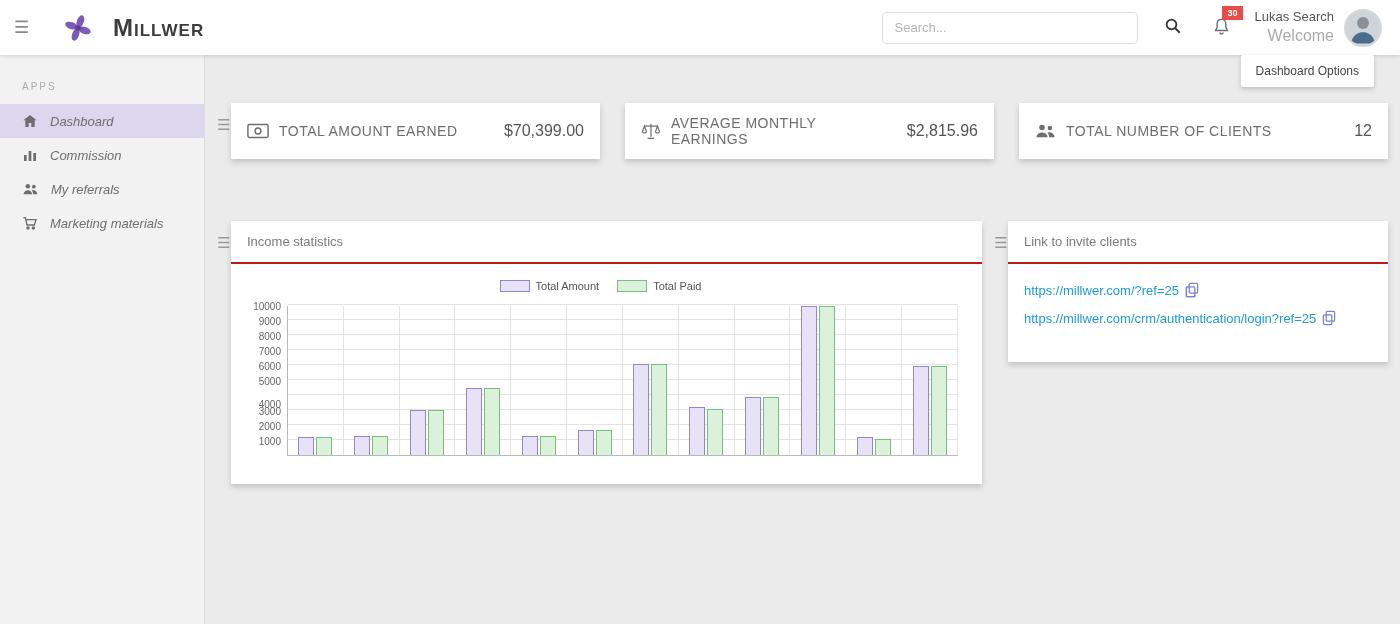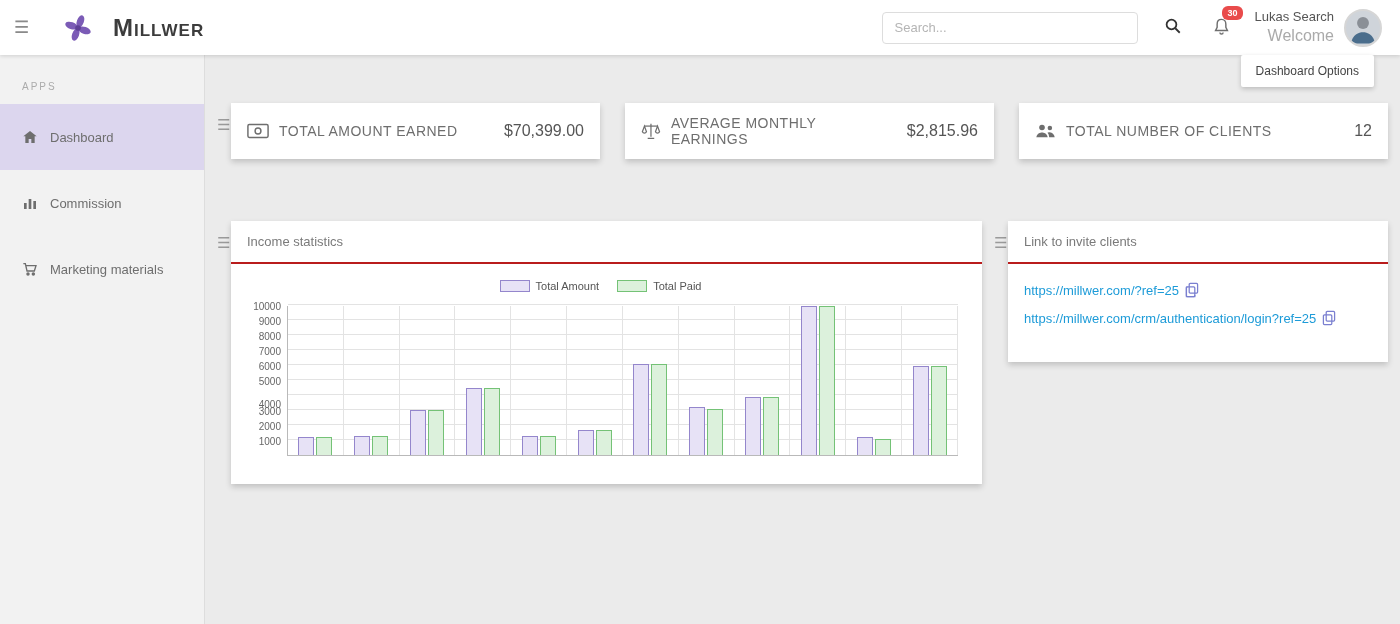--- a/index.html
+++ b/index.html
@@ -11,34 +11,34 @@
     padding:0 18px 0 14px; box-shadow:0 1px 4px rgba(0,0,0,.15); z-index:20; }
   .hamburger { color:#8a8a8a; font-size:17px; cursor:pointer; width:24px; }
   .logo { display:flex; align-items:center; margin-left:26px; gap:21px; }
   .logo-text { font-variant:small-caps; font-size:24px; font-weight:600; color:#3c3c3c; letter-spacing:1px; }
   .topbar-spacer { flex:1; }
   .search-box { width:256px; height:32px; border:1px solid #ddd; border-radius:4px; padding:0 12px;
     font-size:13px; color:#555; background:#fff; outline:none; }
   .search-box::placeholder { color:#b5b5b5; }
   .icon-btn { background:none; border:none; cursor:pointer; margin-left:22px; position:relative; padding:4px; }
   .badge { position:absolute; top:-7px; right:-8px; background:#e94b4b; color:#fff; font-size:9px;
-    border-radius:6px; padding:2px 5px; font-weight:bold; }
+    border-radius:0; padding:2px 5px; font-weight:bold; }
   .user-block { text-align:right; margin-left:20px; line-height:1.25; }
   .user-name { font-size:13px; color:#555; }
   .user-welcome { font-size:16px; color:#aaa; }
   .avatar { width:38px; height:38px; border-radius:50%; margin-left:10px; border:2px solid #d6d6d6;
     background:#cfd4da; overflow:hidden; cursor:pointer; display:flex; align-items:flex-end; justify-content:center; }
   .dash-options { position:absolute; top:55px; right:26px; background:#fff; padding:9px 15px;
     font-size:12px; color:#444; box-shadow:0 2px 5px rgba(0,0,0,.2); border-radius:2px; cursor:pointer; }
 
   
   .page { display:flex; height:569px; }
   .sidebar { width:205px; background:#f2f2f2; border-right:1px solid #ddd; padding-top:18px; }
   .sb-section { font-size:10px; letter-spacing:2px; color:#ababab; padding:8px 22px 12px; }
-  .sb-item { display:flex; align-items:center; gap:12px; padding:25px 22px; font-size:13px; color:#6e6e6e; cursor:pointer; }
+  .sb-item { display:flex; align-items:center; gap:12px; padding:9px 22px; font-size:13px; color:#6e6e6e; cursor:pointer;font-style:italic; }
   .sb-item.active { background:#dcd6ee; }
   .sb-item svg { flex:none; }
 
   .main { flex:1; padding:48px 12px 0 12px; }
   .handle { color:#9a9a9a; font-size:15px; width:14px; flex:none; cursor:grab; line-height:1; padding-top:14px; }
   .widget-row { display:flex; align-items:flex-start; }
 
   .card { background:#fff; box-shadow:0 3px 6px rgba(0,0,0,.18); }
   .stats-cards { flex:1; display:flex; gap:25px; }
   .stat-card { flex:1; display:flex; align-items:center; gap:10px; padding:12px 16px; }
@@ -135,20 +135,29 @@
 
     <div class="sb-item">
       <svg width="16" height="16" viewBox="0 0 24 24" fill="#6e6e6e">
         <rect x="3" y="12" width="4" height="9"></rect>
           <rect x="10" y="6" width="4" height="15"></rect>
           <rect x="17" y="9" width="4" height="12"></rect>
       </svg>
       <span>Commission</span>
     </div>
 
+    <div class="sb-item">
+      <svg width="17" height="16" viewBox="0 0 24 24" fill="#6e6e6e">
+        <circle cx="8" cy="8" r="3.4"></circle>
+          <path d="M1.5 20 C2.5 14.8 6 14 8 14 C10 14 13.5 14.8 14.5 20 Z"></path>
+        <circle cx="17" cy="8.5" r="2.8"></circle>
+          <path d="M15.5 13.6 C18.5 13.6 21.5 15 22.5 20 H16 C15.8 17.2 15 15 13.8 14.2 Z"></path>
+      </svg>
+      <span>My referrals</span>
+    </div>
 
     <div class="sb-item">
       <svg width="16" height="16" viewBox="0 0 24 24" fill="none" stroke="#6e6e6e" stroke-width="2">
         <path d="M2 4 H5 L7.5 15 H18.5 L21 7 H6"></path>
           <circle cx="9" cy="19.5" r="1.6" fill="#6e6e6e"></circle>
           <circle cx="17" cy="19.5" r="1.6" fill="#6e6e6e"></circle>
       </svg>
       <span>Marketing materials</span>
     </div>
   </div>

